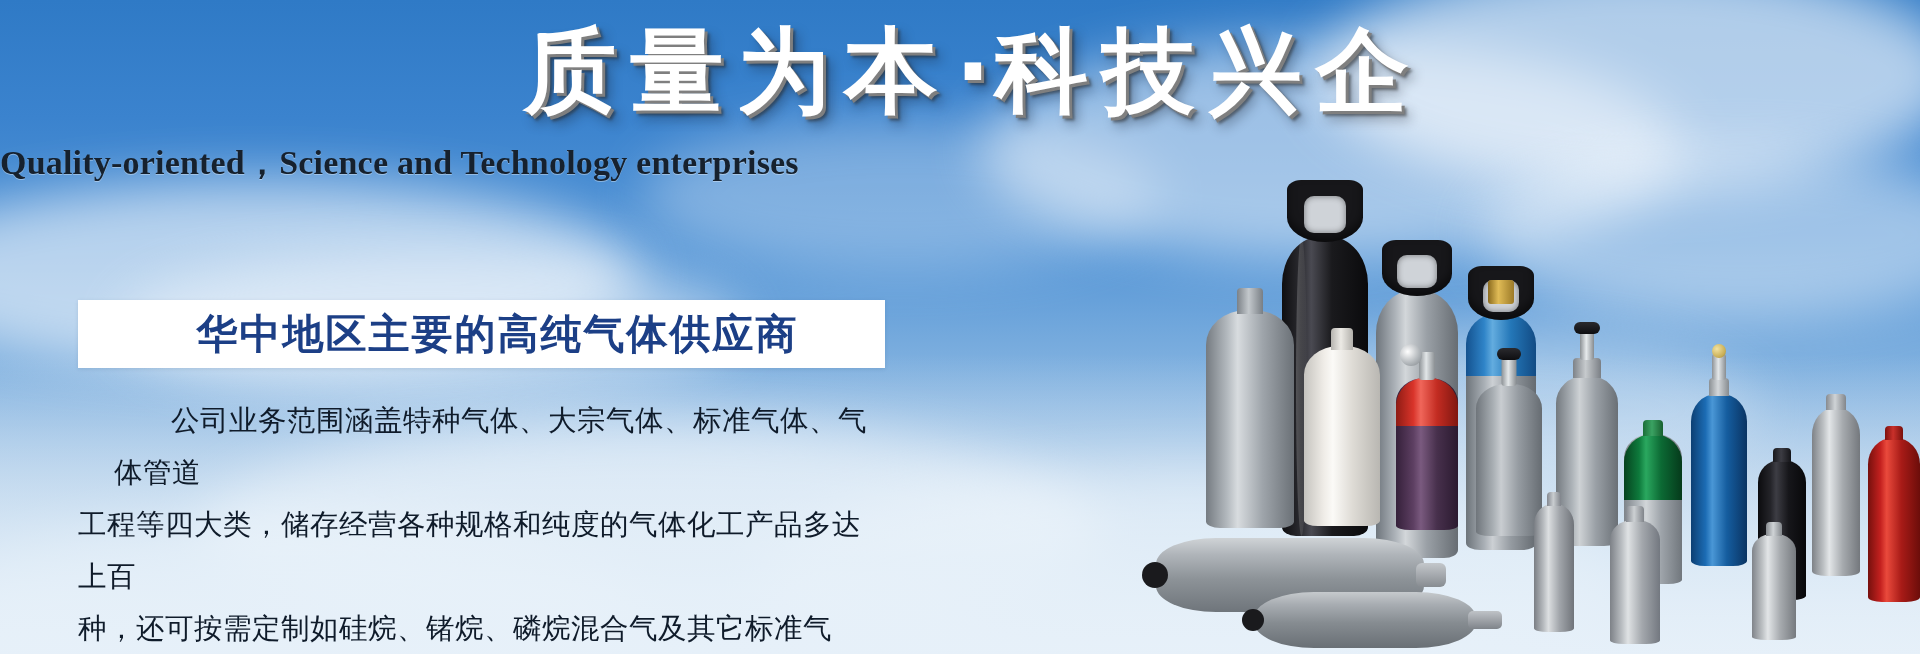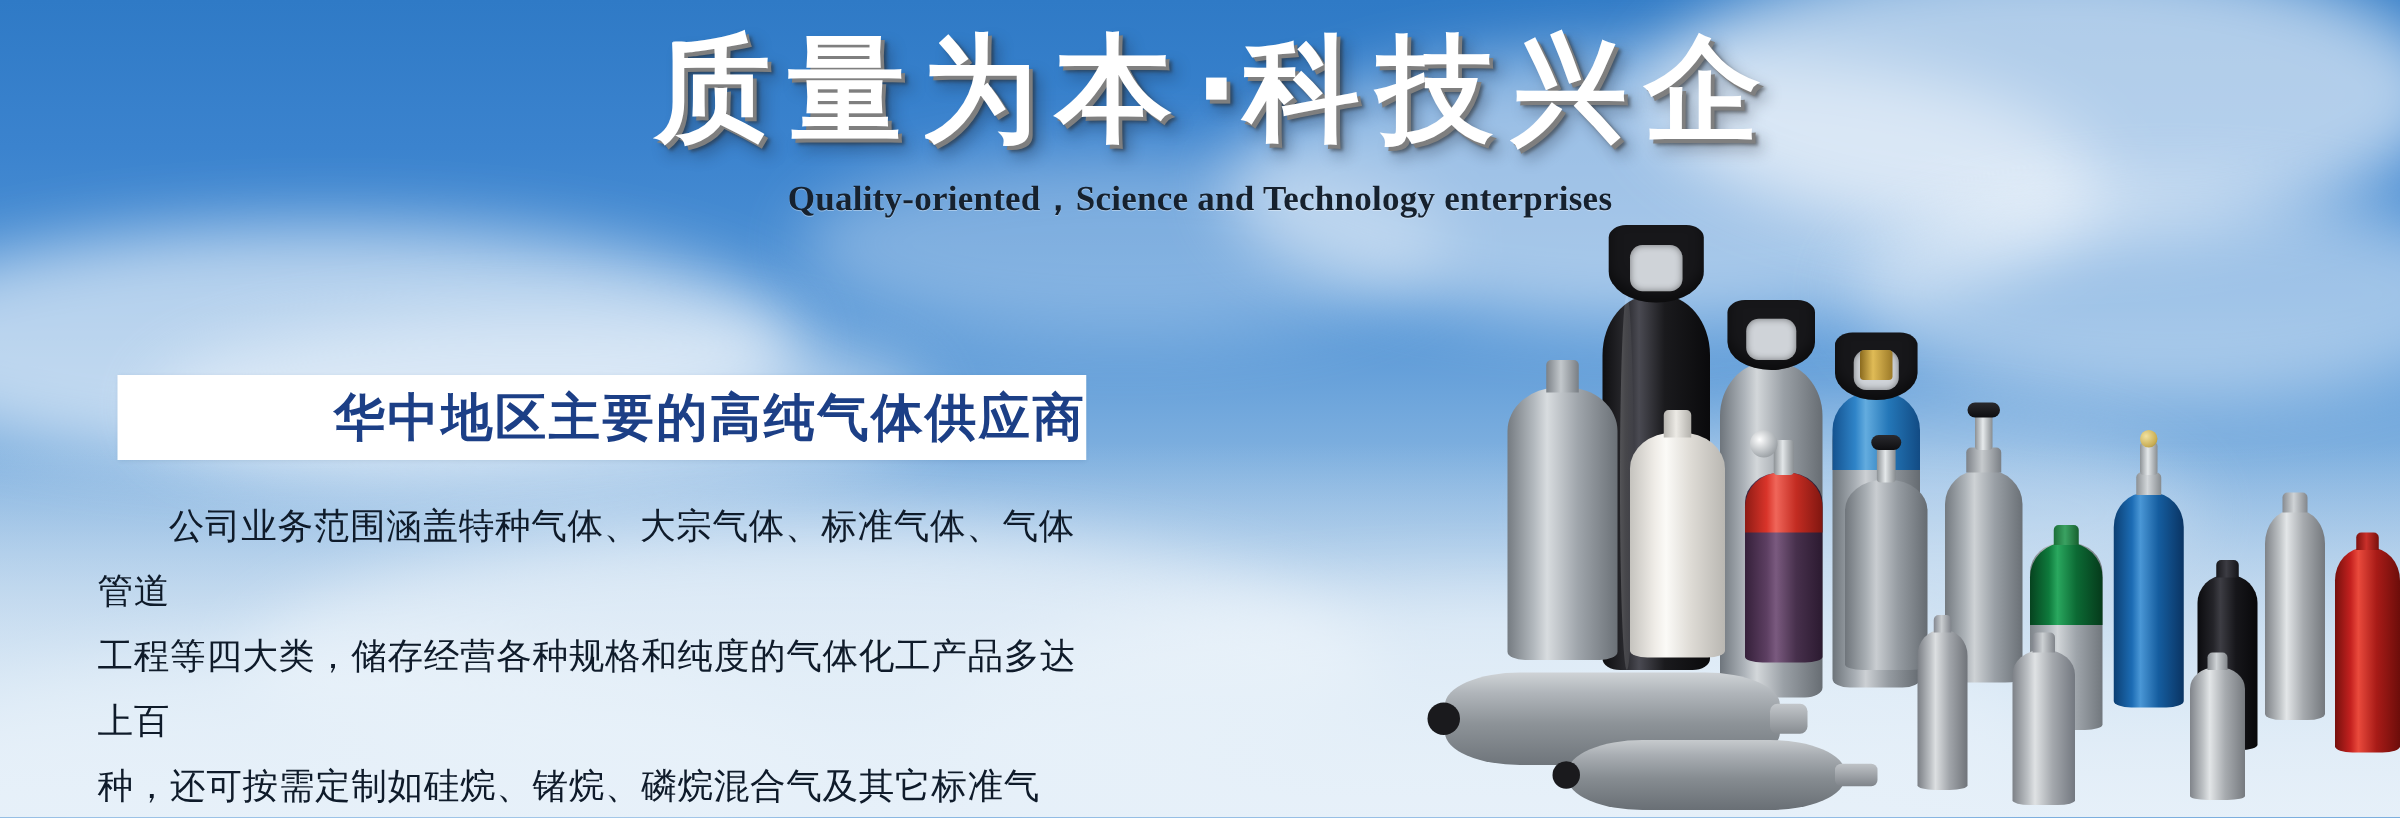--- a/index.html
+++ b/index.html
@@ -55,48 +55,49 @@
     text-shadow:
       3px 3px 0 #7f7f7f,
       5px 5px 3px rgba(40,40,40,.55),
       8px 9px 12px rgba(20,30,45,.35);
     white-space:nowrap;
     padding-left:26px;
   }
   .headline .dot{letter-spacing:0;padding:0 4px;}
 
   .subhead{
-    position:absolute;left:0;right:0;top:140px;text-align:center;
+    position:absolute;left:0;right:0;top:140px;text-align:left;
     font-family:"Liberation Serif","DejaVu Serif",serif;
-    font-size:28px;font-weight:700;color:#16212e;
+    font-size:34px;font-weight:700;color:#16212e;
     letter-spacing:.2px;white-space:nowrap;
     text-shadow:0 1px 0 rgba(255,255,255,.35);
   }
 
   
   .tagline-box{
-    position:absolute;left:94px;top:300px;width:775px;height:68px;
+    position:absolute;left:78px;top:300px;width:775px;height:68px;
     background:#ffffff;
-    display:flex;align-items:center;justify-content:flex-end;
+    display:flex;align-items:center;justify-content:center;
     box-shadow:0 1px 4px rgba(20,50,90,.12);
+    padding-left:32px;
   }
   .tagline{
     font-family:"DejaVu Sans","Liberation Sans",sans-serif;
     font-size:41px;font-weight:700;color:#1c3f86;
     letter-spacing:2px;white-space:nowrap;
   }
 
   
   .copy{
     position:absolute;left:78px;top:395px;width:790px;
     font-family:"DejaVu Sans","Liberation Sans",sans-serif;
     font-size:28.5px;line-height:52px;color:#0f1b2a;
     letter-spacing:.5px;
   }
-  .copy .l1{display:block;text-indent:2em;}
+  .copy .l1{display:block;text-indent:2em;margin-left:36px;}
   .copy .l2,.copy .l3{display:block;}
 
   
   .cyl-group{position:absolute;left:1146px;top:160px;width:774px;height:494px;}
   .cyl{position:absolute;bottom:0;}
   .body{
     position:absolute;bottom:0;left:0;width:100%;
     border-radius:46% 46% 14px 14px / 16% 16% 3% 3%;
   }
   .neck{

